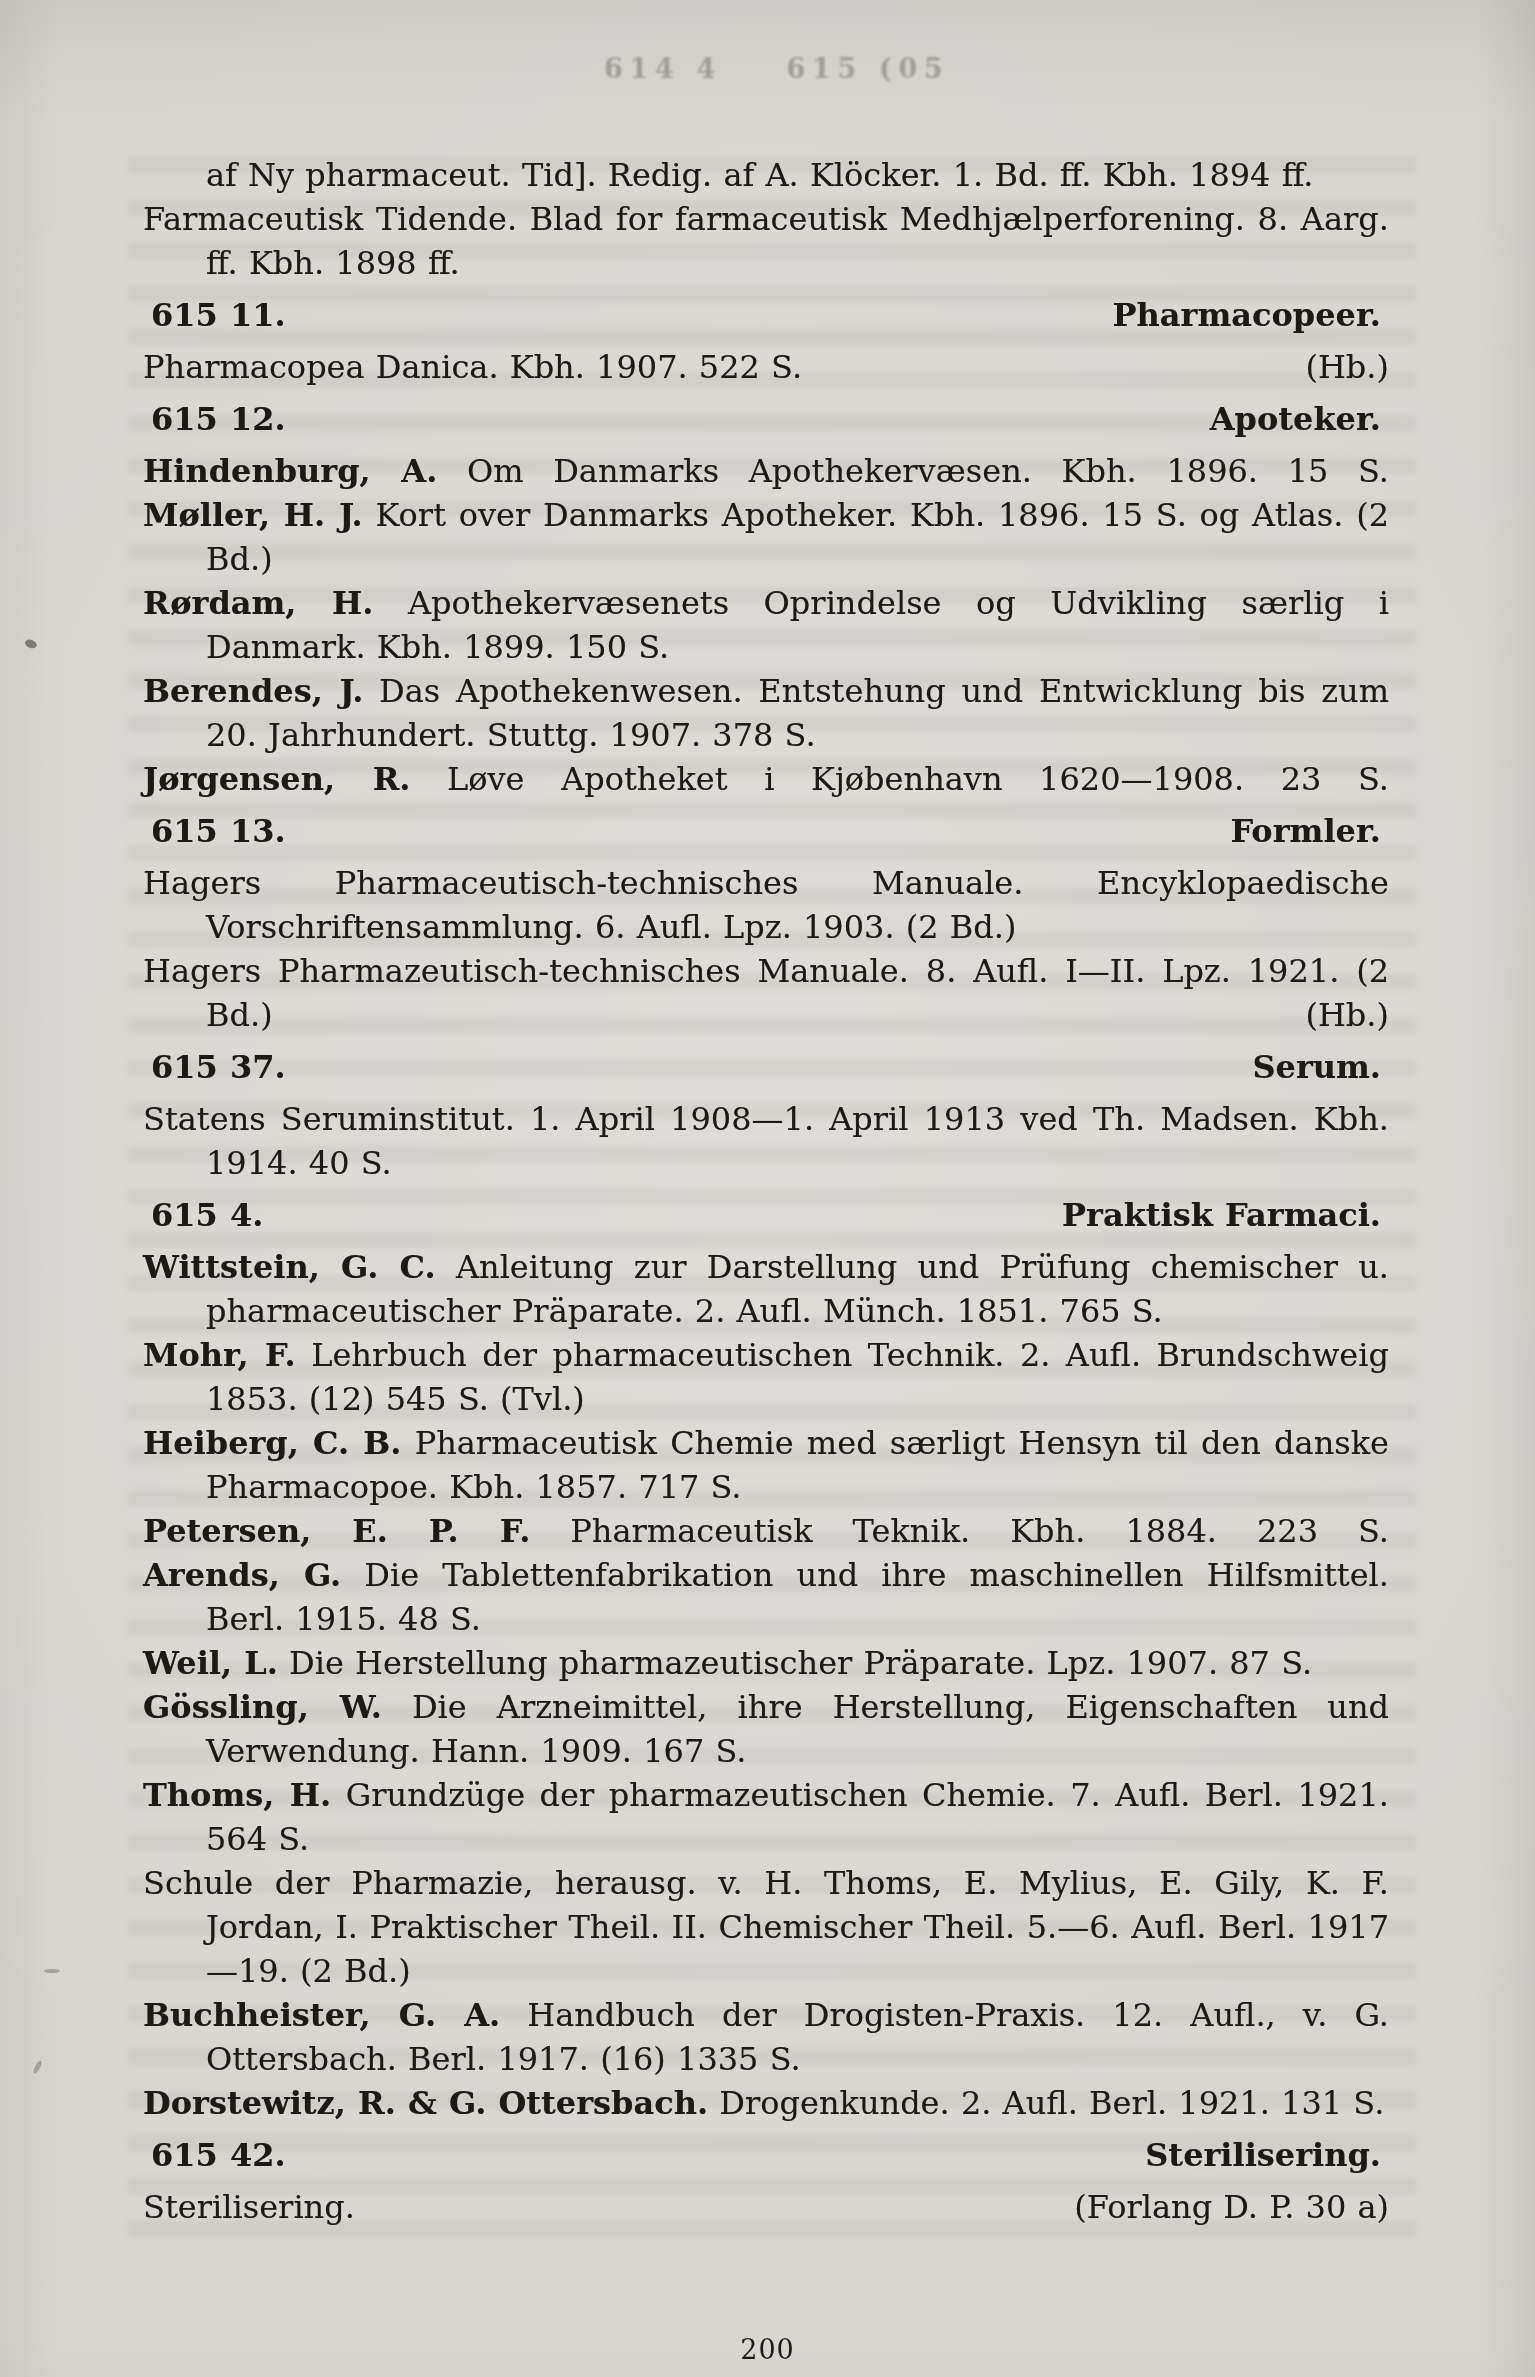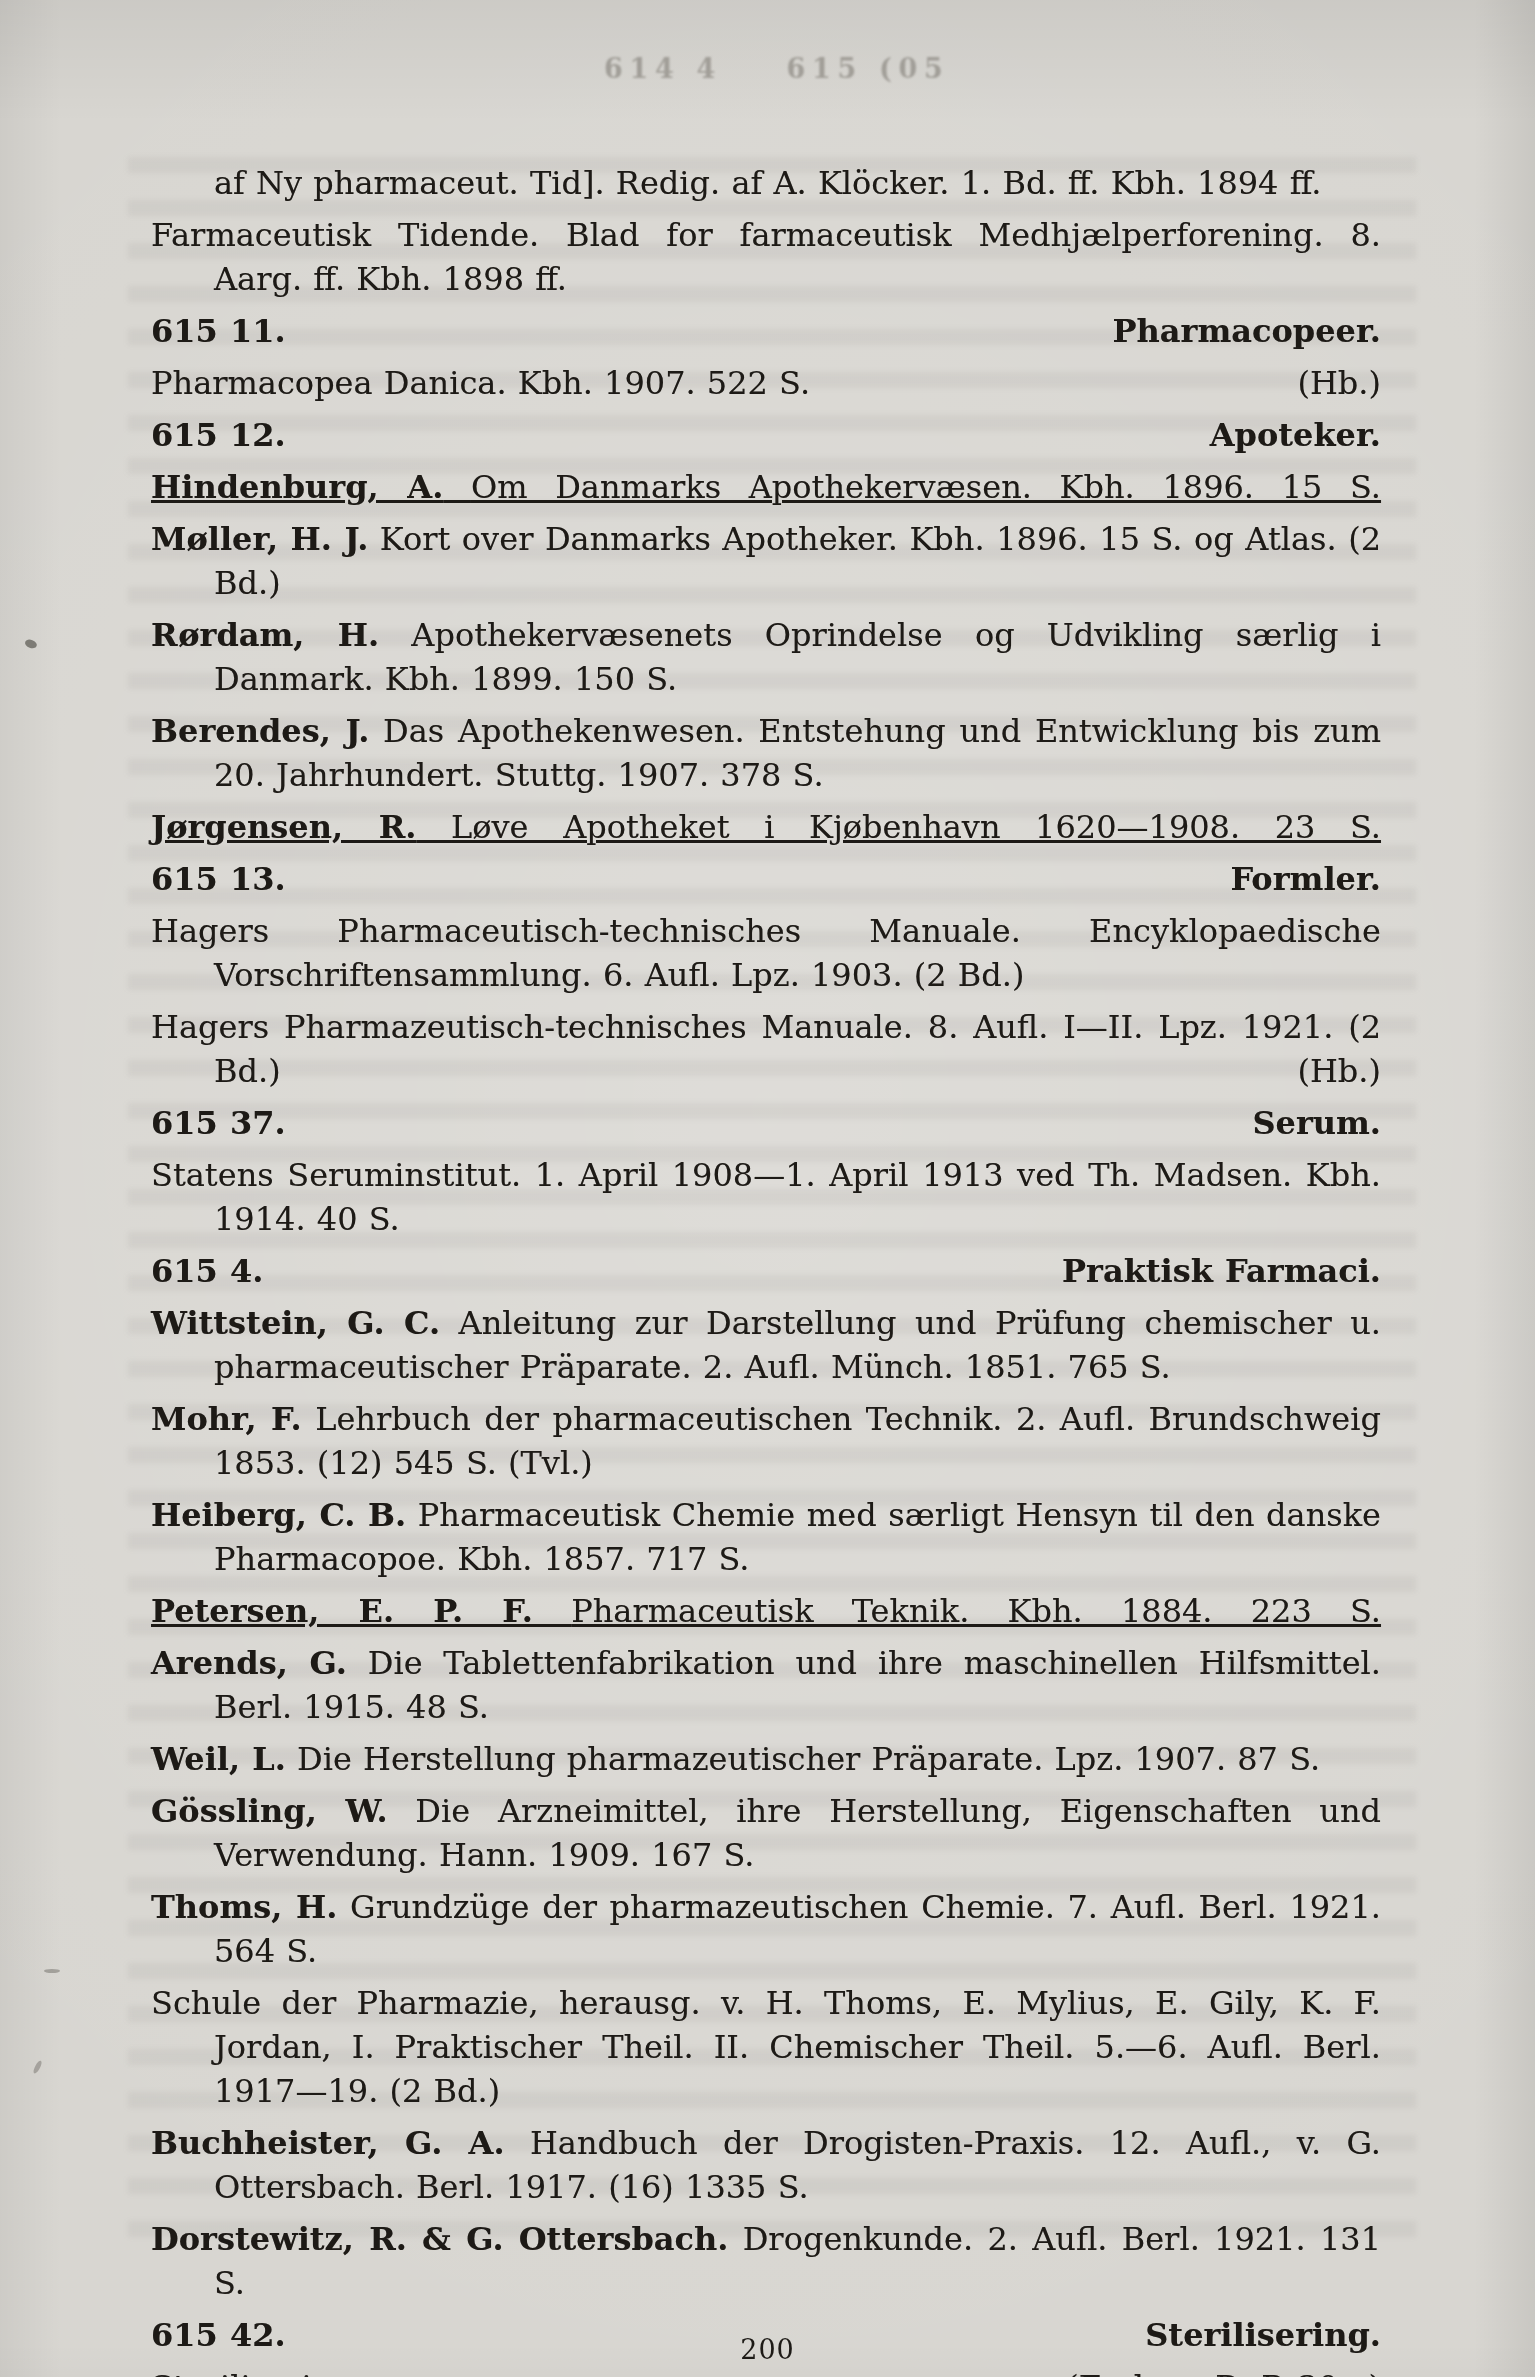--- a/index.html
+++ b/index.html
@@ -43,31 +43,30 @@
     position: absolute;
     left: 143px;
     top: 153px;
     width: 1246px;
     font-size: 32px;
     line-height: 44px;
     word-spacing: 1px;
     text-shadow: 0 0 0.5px rgba(30,27,23,0.35);
   }
   .entry {
-    margin: 8px;
+    margin: 0;
     text-align: justify;
     padding-left: 63px;
     text-indent: -63px;
   }
   .entry.cont {
     text-indent: 0;
   }
   .entry.flush {
     text-align-last: justify;
-    text-decoration: underline;
   }
   .entry .lead { font-weight: bold; }
   .entry .fr { float: right; }
 
   .section-row {
     display: flex;
     justify-content: space-between;
     font-weight: bold;
     margin: 8px;
   }

